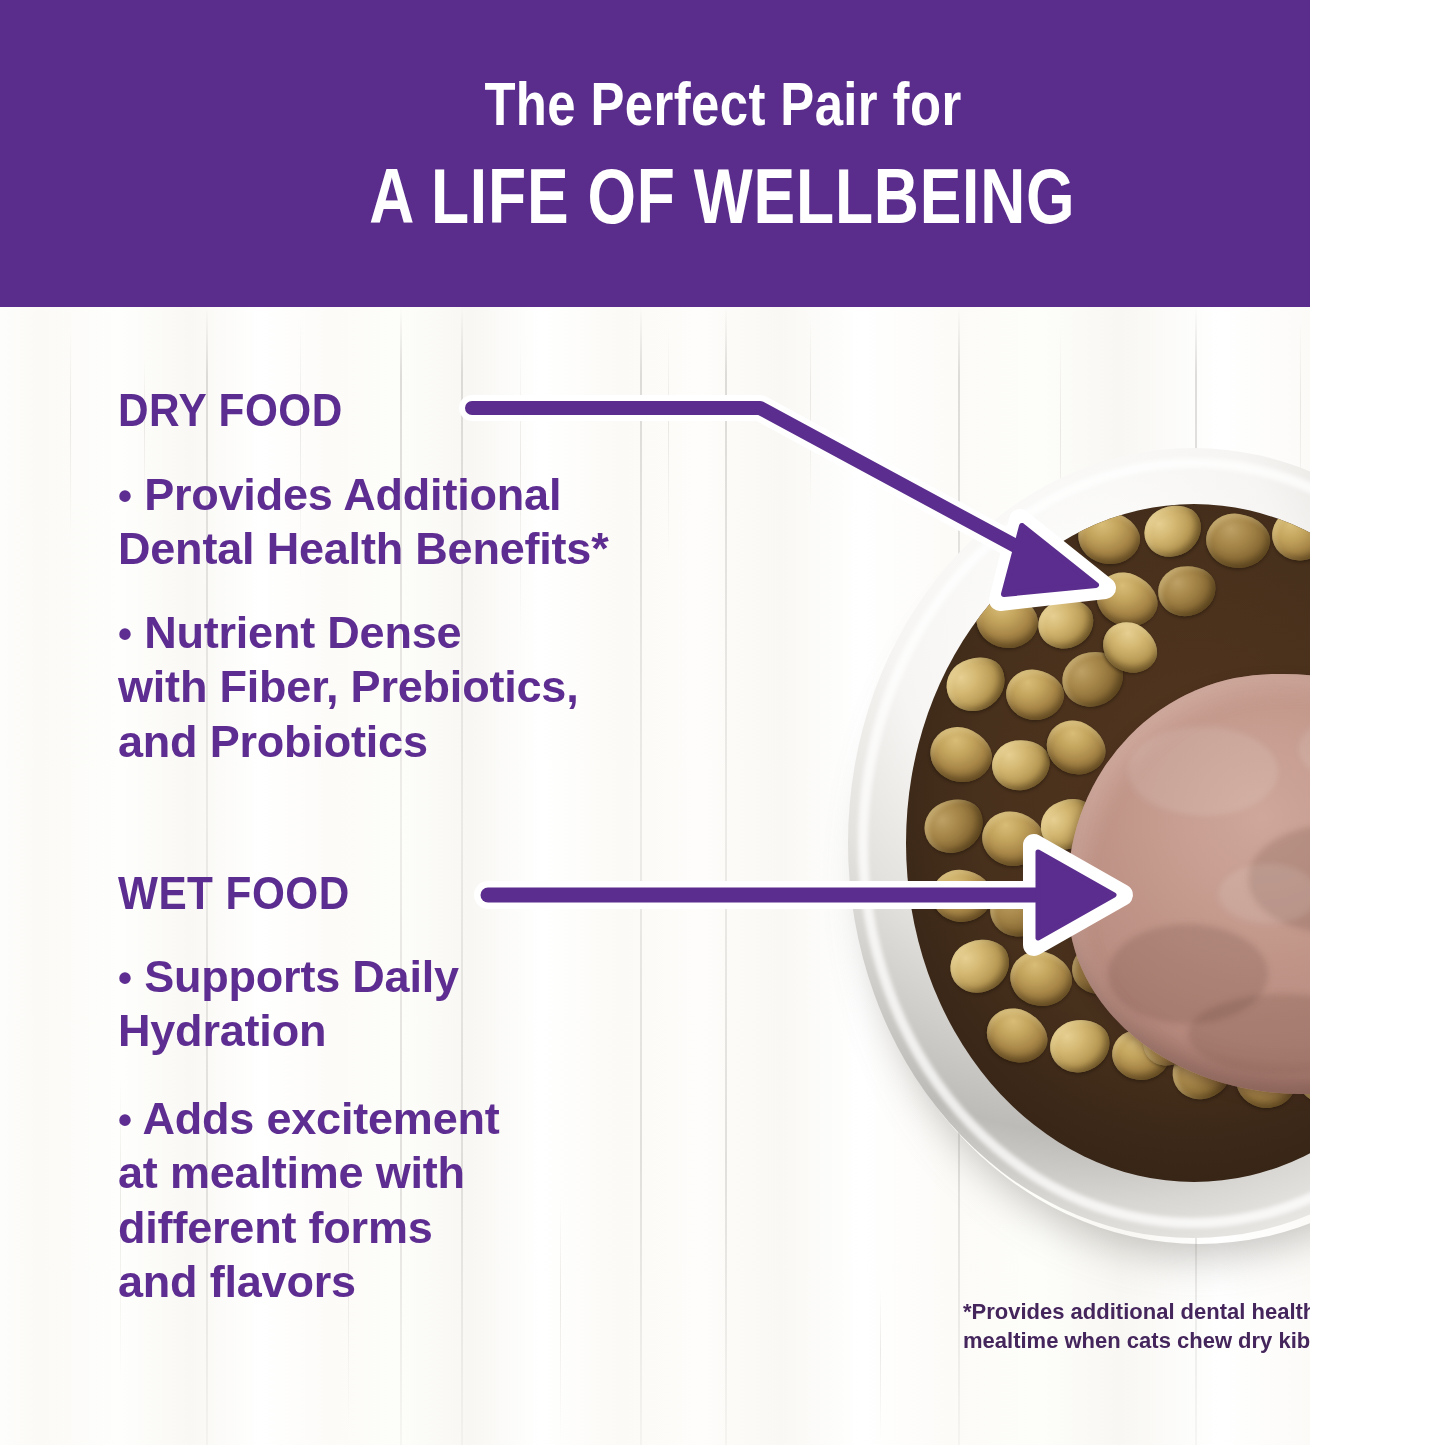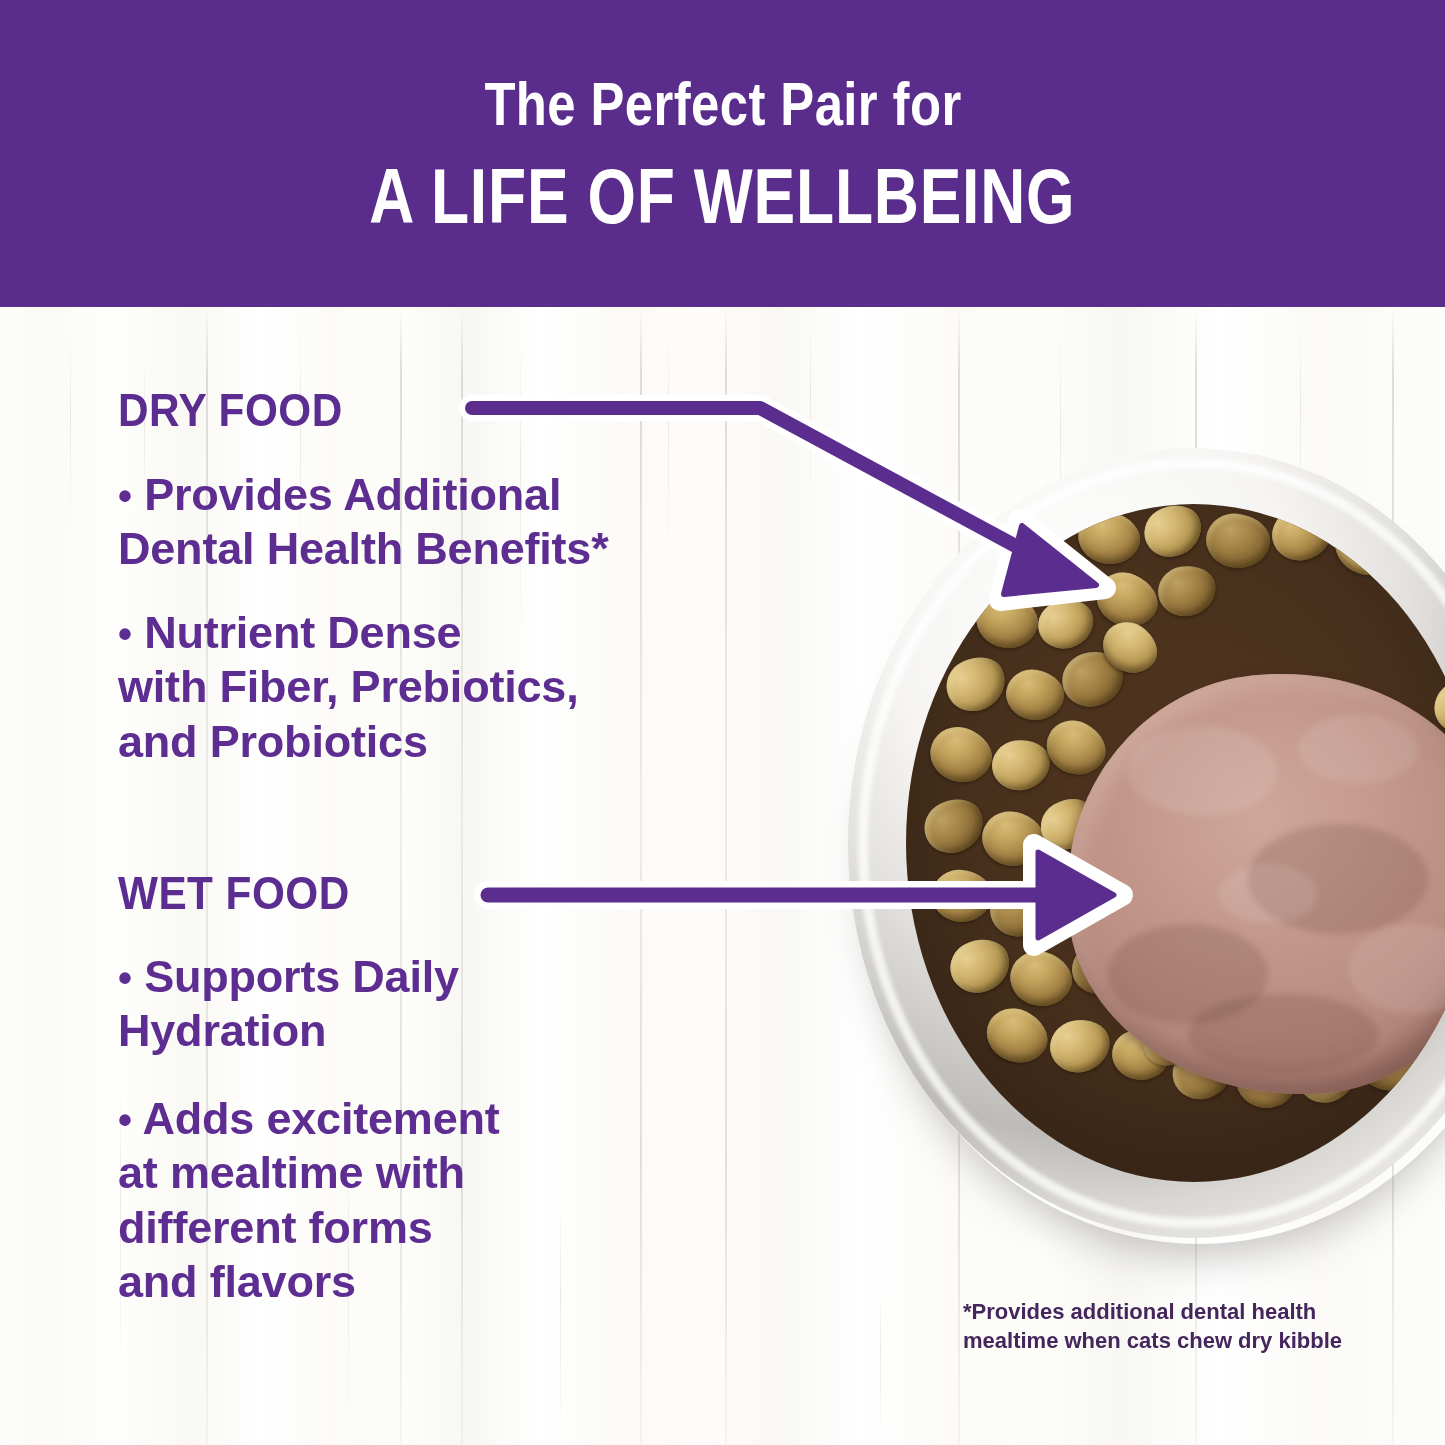--- a/index.html
+++ b/index.html
@@ -5,21 +5,21 @@
   html, body {
     margin: 0;
     padding: 0;
     background: #ffffff;
   }
   body {
     font-family: "Liberation Sans", sans-serif;
   }
   #canvas {
     position: relative;
-    width: 1445px;
+    width: 1310px;
     height: 1445px;
     overflow: hidden;
     background: #fbfbf9;
   }
 
   
   .wood-bg {
     position: absolute;
     inset: 0;
     background:

